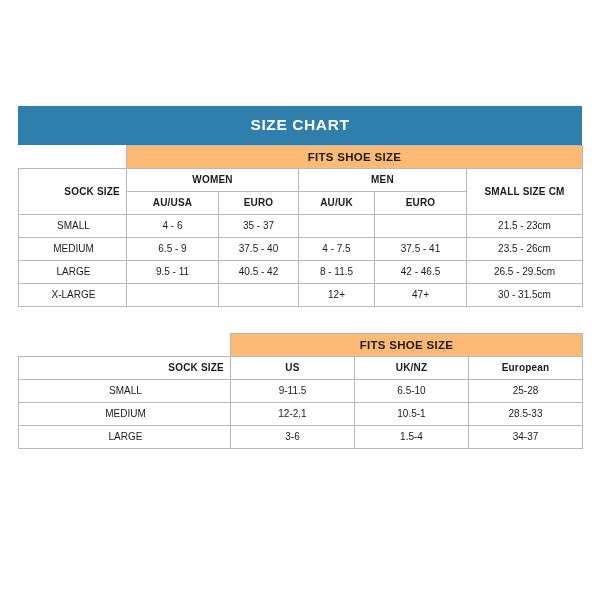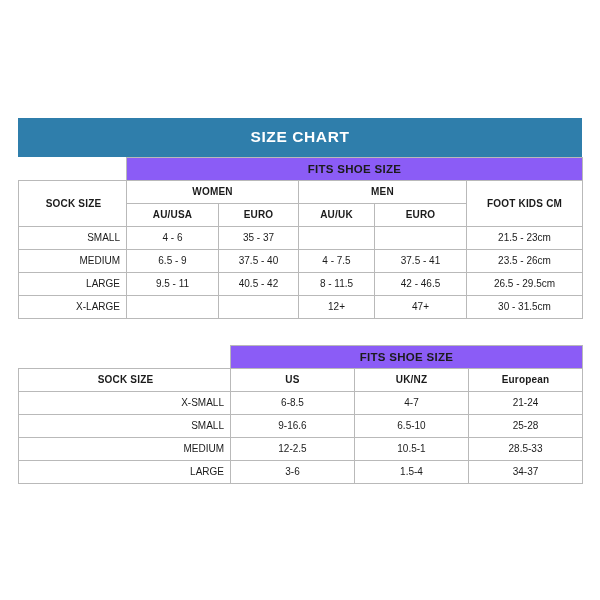--- a/index.html
+++ b/index.html
@@ -16,21 +16,21 @@
   }
   .page {
     width: 600px;
     height: 600px;
     box-sizing: border-box;
     padding: 106px 18px 0 18px;
     display: block;
   }
   .chart-block {
     width: 564px;
-    margin: 12px auto;
+    margin: 0 auto;
   }
   .chart-block + .chart-block {
     margin-top: 26px;
   }
   .chart-title {
     background: #2f7eab;
     color: #ffffff;
     font-size: 15.5px;
     font-weight: bold;
     letter-spacing: 0.6px;
@@ -47,45 +47,45 @@
     border: 1px solid #b9b9b9;
     font-size: 10px;
     height: 22px;
     padding: 0 6px;
     font-weight: normal;
     color: #1b1b1b;
     overflow: hidden;
     white-space: nowrap;
   }
   .fits-bar {
-    background: #8b5cf6;
+    background: #fdba74;
     text-align: center;
     font-weight: bold;
     font-size: 11.5px;
     letter-spacing: 0.3px;
   }
   .blank-cell {
     background: #ffffff;
     border-left: none;
     border-top: none;
   }
   .hdr {
     background: #ffffff;
     font-weight: bold;
     text-align: center;
     letter-spacing: 0.2px;
   }
   .hdr-left {
-    text-align: center;
+    text-align: right;
     font-weight: bold;
     letter-spacing: 0.2px;
     padding-left: 8px;
   }
   .row-label {
-    text-align: right;
+    text-align: center;
     padding-left: 8px;
   }
   .cell {
     text-align: center;
     padding-left: 6px;
   }
   .empty {
     background: #ffffff;
   }
   
@@ -119,21 +119,21 @@
       </colgroup>
       <tbody>
         <tr>
           <td class="blank-cell"></td>
           <td class="fits-bar" colspan="5">FITS SHOE SIZE</td>
         </tr>
         <tr>
           <td class="hdr-left" rowspan="2">SOCK SIZE</td>
           <td class="hdr" colspan="2">WOMEN</td>
           <td class="hdr" colspan="2">MEN</td>
-          <td class="hdr" rowspan="2">FOOT KIDS CM</td>
+          <td class="hdr" rowspan="2">SMALL SIZE CM</td>
         </tr>
         <tr>
           <td class="hdr">AU/USA</td>
           <td class="hdr">EURO</td>
           <td class="hdr">AU/UK</td>
           <td class="hdr">EURO</td>
         </tr>
 
         <tr>
           <td class="row-label">SMALL</td>
@@ -184,34 +184,28 @@
           <td class="blank-cell"></td>
           <td class="fits-bar" colspan="3">FITS SHOE SIZE</td>
         </tr>
         <tr>
           <td class="hdr-left">SOCK SIZE</td>
           <td class="hdr">US</td>
           <td class="hdr">UK/NZ</td>
           <td class="hdr">European</td>
         </tr>
         <tr>
-          <td class="row-label">X-SMALL</td>
-          <td class="cell">6-8.5</td>
-          <td class="cell">4-7</td>
-          <td class="cell">21-24</td>
-        </tr>
-        <tr>
           <td class="row-label">SMALL</td>
-          <td class="cell">9-16.6</td>
+          <td class="cell">9-11.5</td>
           <td class="cell">6.5-10</td>
           <td class="cell">25-28</td>
         </tr>
         <tr>
           <td class="row-label">MEDIUM</td>
-          <td class="cell">12-2.5</td>
+          <td class="cell">12-2.1</td>
           <td class="cell">10.5-1</td>
           <td class="cell">28.5-33</td>
         </tr>
         <tr>
           <td class="row-label">LARGE</td>
           <td class="cell">3-6</td>
           <td class="cell">1.5-4</td>
           <td class="cell">34-37</td>
         </tr>
       </tbody>

